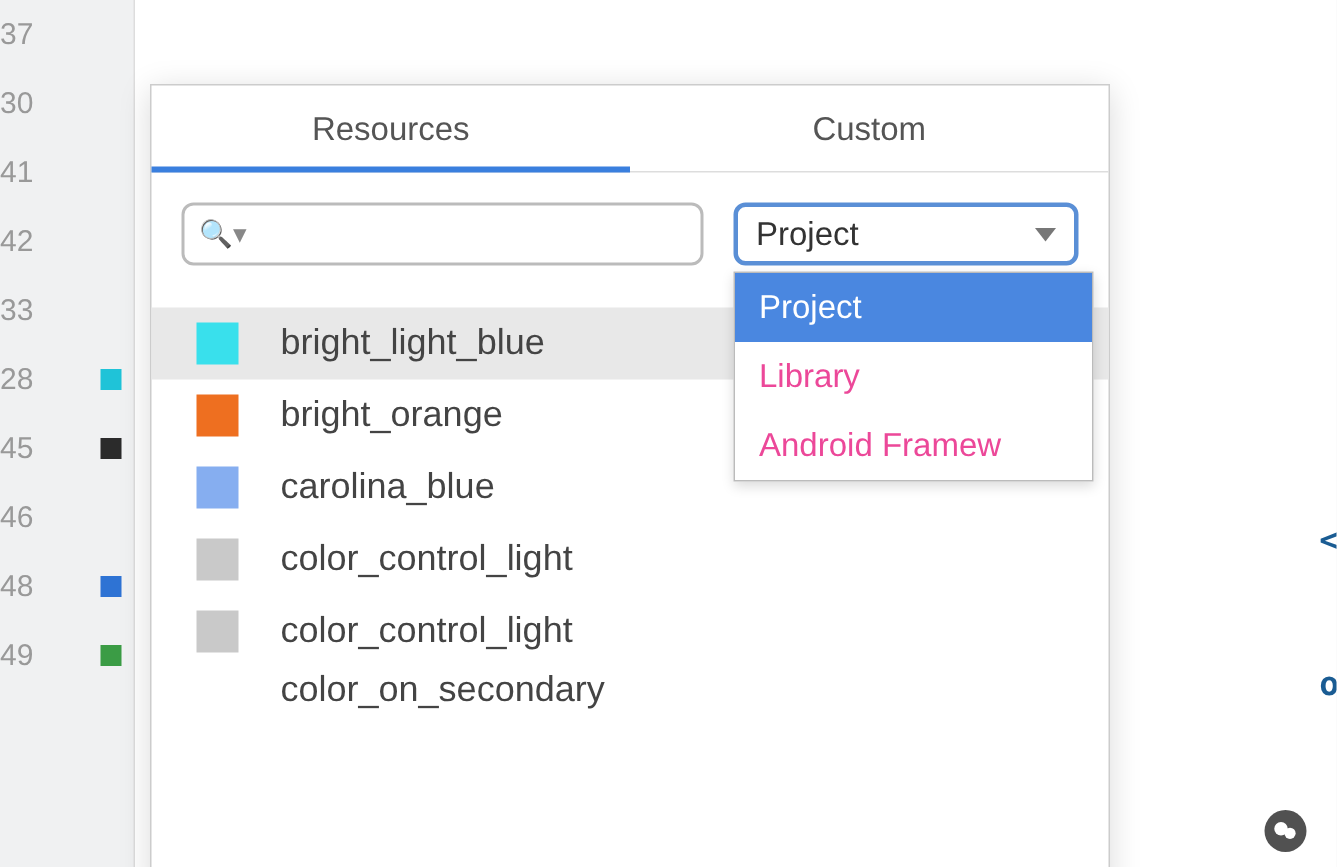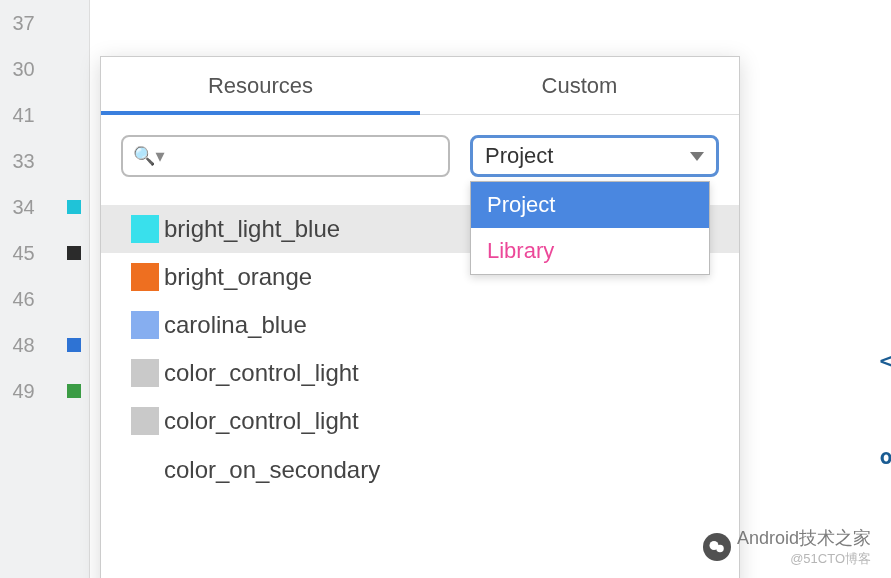--- a/index.html
+++ b/index.html
@@ -16,21 +16,21 @@
       position: absolute;
       left: 0; top: 0; bottom: 0;
       width: 90px;
       background: #f0f1f2;
       border-right: 1px solid #ddd;
     }
     .gutter-row {
       height: 46px;
       display: flex;
       align-items: center;
-      justify-content: center;
+      justify-content: flex-start;
       padding-right: 42px;
       color: #999;
       font-size: 20px;
       position: relative;
     }
     .gutter-swatch {
       width: 14px; height: 14px;
       position: absolute;
       right: 8px;
     }
@@ -96,21 +96,21 @@
       padding: 0 10px;
       background: #fff;
     }
     .search-input {
       border: none;
       outline: none;
       font-size: 20px;
       flex: 1;
       background: transparent;
     }
-    .dropdown-wrap { position: relative; width: 249px; }
+    .dropdown-wrap { position: relative; width: 230px; }
     .dropdown-btn {
       width: 100%;
       height: 42px;
       border: 3px solid #5a8fd6;
       border-radius: 8px;
       background: #fff;
       display: flex;
       align-items: center;
       justify-content: space-between;
       padding: 0 12px;
@@ -138,21 +138,21 @@
     .dropdown-item.selected {
       background: #4a87e0;
       color: #fff;
     }
     .resource-list {
       margin-top: 8px;
     }
     .resource-item {
       display: flex;
       align-items: center;
-      gap: 5px;
+      gap: 28px;
       padding: 10px 30px;
       font-size: 24px;
       color: #444;
       cursor: pointer;
     }
     .resource-item.selected {
       background: #e8e8e8;
     }
     .res-swatch {
       width: 28px; height: 28px;
@@ -192,24 +192,27 @@
   <div class="gutter-row">
       <span>37</span>
     </div>
   <div class="gutter-row">
       <span>30</span>
     </div>
   <div class="gutter-row">
       <span>41</span>
     </div>
   <div class="gutter-row">
+      <span>42</span>
+    </div>
+  <div class="gutter-row">
       <span>33</span>
     </div>
   <div class="gutter-row">
-      <span>34</span>
+      <span>28</span>
       <span class="gutter-swatch" style="background:#1fc3d8"></span>
     </div>
   <div class="gutter-row">
       <span>45</span>
       <span class="gutter-swatch" style="background:#2b2b2b"></span>
     </div>
   <div class="gutter-row">
       <span>46</span>
     </div>
   <div class="gutter-row">
@@ -255,20 +258,21 @@
       <input class="search-input" placeholder="" style="">
     </div>
     <div class="dropdown-wrap">
       <div class="dropdown-btn">
         <span>Project</span>
         <span class="triangle-down"></span>
       </div>
       <div class="dropdown-menu">
         <div class="dropdown-item selected">Project</div>
         <div class="dropdown-item">Library</div>
+        <div class="dropdown-item">Android Framew</div>
       </div>
     </div>
   </div>
   <div class="resource-list">
     <div class="resource-item selected">
       <span class="res-swatch" style="background:#39e0ec"></span>
       <span>bright_light_blue</span>
     </div>
     <div class="resource-item">
       <span class="res-swatch" style="background:#ee6f20"></span>
@@ -279,31 +283,27 @@
       <span>carolina_blue</span>
     </div>
     <div class="resource-item">
       <span class="res-swatch" style="background:#c9c9c9"></span>
       <span>color_control_light</span>
     </div>
     <div class="resource-item">
       <span class="res-swatch" style="background:#c9c9c9"></span>
       <span>color_control_light</span>
     </div>
-    <div class="resource-item" style="height:30px; overflow:hidden;margin-top:10px;">
+    <div class="resource-item" style="height:30px; overflow:hidden;">
       <span class="res-swatch" style="background:#fff; border:1px solid #ccc; visibility:hidden;"></span>
       <span>color_on_secondary</span>
     </div>
   </div>
 </div>
 
 <div class="watermark">
   <span class="wm-icon">
     <svg width="18" height="18" viewBox="0 0 24 24">
         <circle cx="8" cy="10" r="6" fill="#fff"></circle>
         <circle cx="16" cy="14" r="5" fill="#fff"></circle>
       </svg>
   </span>
-  <div>
-    <div>Android技术之家</div>
-    <div class="wm-sub">@51CTO博客</div>
-  </div>
 </div>
 
 </body></html>

